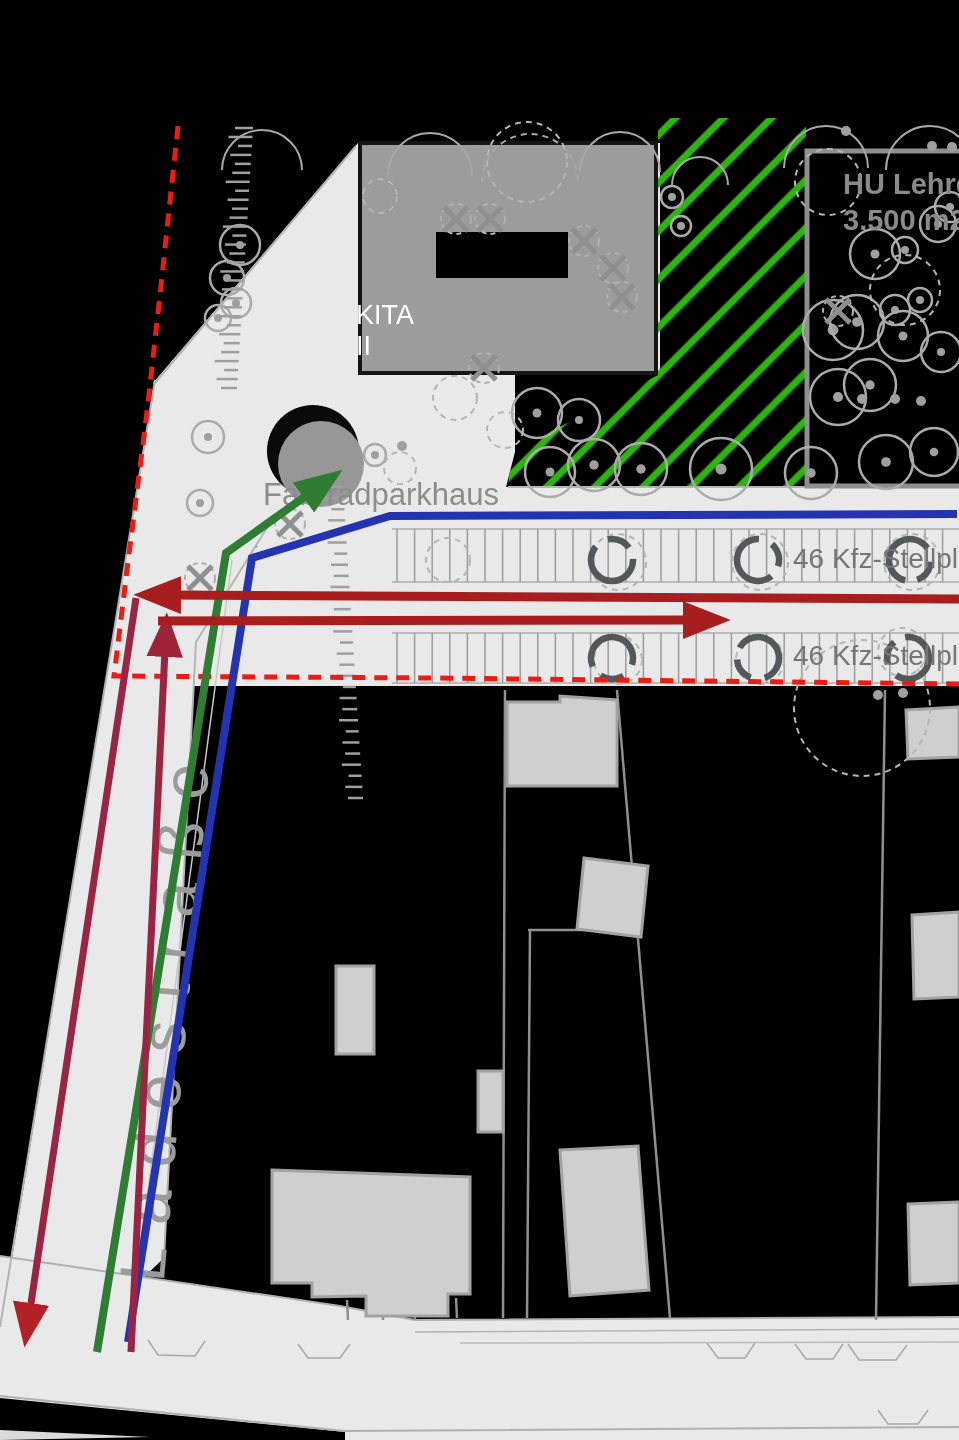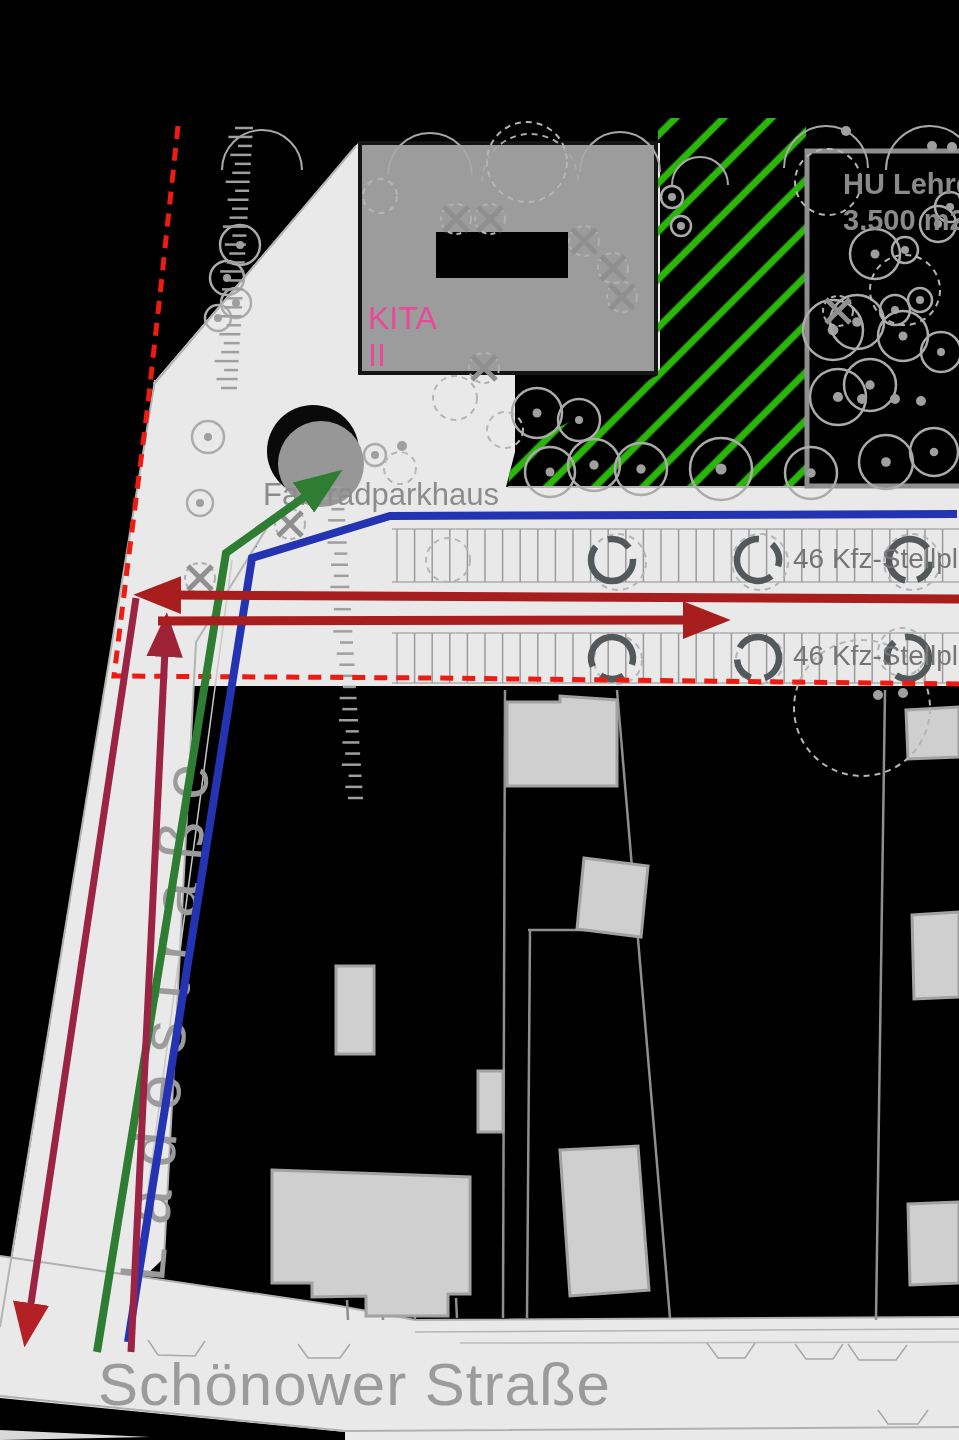--- a/index.html
+++ b/index.html
@@ -316,29 +316,28 @@
       <line x1="348.57142857142856" y1="775.7857142857142" x2="361.57142857142856" y2="775.7857142857142" stroke="#9f9f9f" stroke-width="2.5"></line>
       <line x1="345.2857142857143" y1="786.8928571428571" x2="362.2857142857143" y2="786.8928571428571" stroke="#9f9f9f" stroke-width="2.5"></line>
       <line x1="348" y1="798" x2="363" y2="798" stroke="#9f9f9f" stroke-width="2.5"></line>
     </svg>
 
   <div id="labels">
     <div class="lbl" style="left: 843px; top: 166px; font-size: 29px; color: rgb(138, 138, 138); font-weight: 700; line-height: 1.25;">
       <span>HU Lehrg</span>
       <span>3.500 m2</span>
     </div>
-    <div class="lbl" style="left: 368px; top: 300px; font-size: 32px; color: #ec4899; line-height: 1.15;">
+    <div class="lbl" style="left: 356px; top: 300px; font-size: 27px; color: #ffffff; line-height: 1.15;">
       <span>KITA</span>
       <span>II</span>
     </div>
     <div class="lbl" style="left: 263px; top: 477px; font-size: 31px; color: rgb(140, 140, 140);">Fahrradparkhaus</div>
     <div class="lbl" style="left: 793px; top: 543px; font-size: 28px; color: rgb(117, 117, 117);">46 Kfz-Stellpl</div>
     <div class="lbl" style="left: 793px; top: 640px; font-size: 28px; color: rgb(117, 117, 117);">46 Kfz-Stellpl</div>
     <div class="lbl" style="left: 105px; top: 1278px; font-size: 64px; color: rgb(155, 155, 155); letter-spacing: 0.34em; transform: rotate(-85deg);">Ladestraße</div>
-    <div class="lbl" style="left: 98px; top: 1350px; font-size: 60px; color: rgb(155, 155, 155); letter-spacing: 1px;">Schönower Straße</div>
   </div>
 
   <svg id="routes" class="layer" viewBox="0 0 959 1440">
       <defs>
         <marker id="ah1" markerWidth="6" markerHeight="4.6" refX="1" refY="2.3" orient="auto" markerUnits="strokeWidth">
           <path d="M0,0 L6,2.3 L0,4.6 Z" fill="#2e7d32"></path>
         </marker>
         <marker id="ah2" markerWidth="6.4" markerHeight="5.2" refX="1" refY="2.6" orient="auto" markerUnits="strokeWidth">
           <path d="M0,0 L6.4,2.6 L0,5.2 Z" fill="#b32025"></path>
         </marker>

